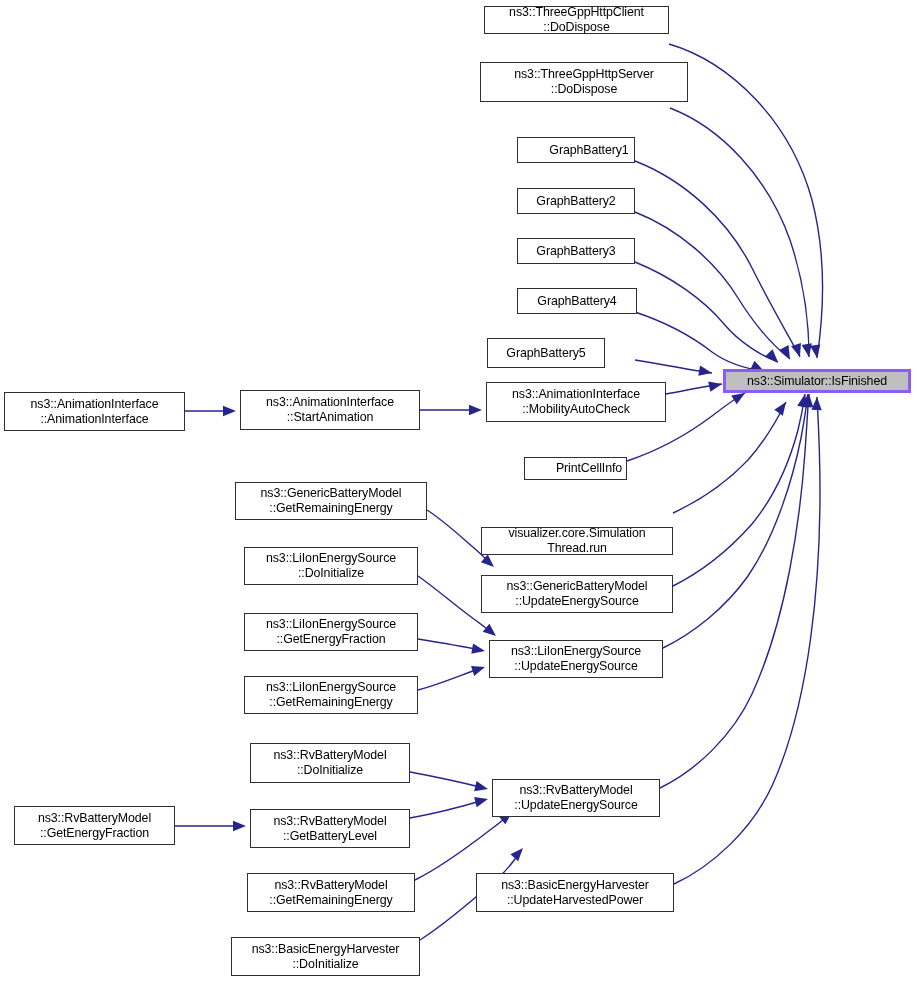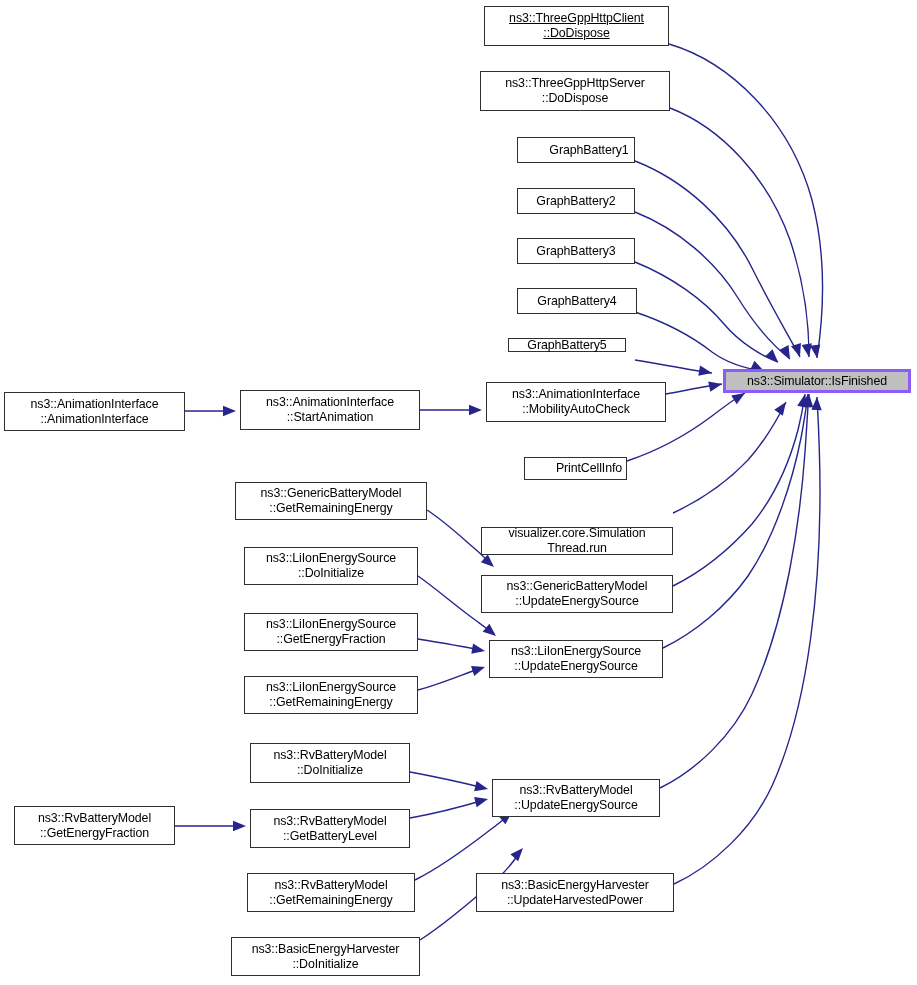--- a/index.html
+++ b/index.html
@@ -106,29 +106,29 @@
       <polygon points="485.00,651.00 473.10,643.62 471.29,653.86" class="edge-head"></polygon>
       <polygon points="485.00,667.00 471.03,666.07 474.24,675.96" class="edge-head"></polygon>
       <polygon points="488.00,789.00 476.50,781.01 474.16,791.14" class="edge-head"></polygon>
       <polygon points="488.00,799.00 474.13,797.10 476.64,807.19" class="edge-head"></polygon>
       <polygon points="512.00,812.00 498.70,816.37 505.38,824.34" class="edge-head"></polygon>
       <polygon points="523.00,848.00 510.44,854.18 518.17,861.14" class="edge-head"></polygon>
       <polygon points="246.00,826.00 233.00,820.80 233.00,831.20" class="edge-head"></polygon>
     </svg>
   <div id="nodes-layer">
       <div class="node-box highlight" style="left: 723px; top: 369px; width: 188px; height: 24px;">ns3::Simulator::IsFinished</div>
-      <div class="node-box" style="left: 484px; top: 6px; width: 185px; height: 40px; text-decoration: underline;">ns3::ThreeGppHttpClient
+      <div class="node-box" style="left: 484px; top: 6px; width: 185px; height: 28px;">ns3::ThreeGppHttpClient
 ::DoDispose</div>
-      <div class="node-box" style="left: 480px; top: 71px; width: 190px; height: 40px;">ns3::ThreeGppHttpServer
+      <div class="node-box" style="left: 480px; top: 62px; width: 208px; height: 40px;">ns3::ThreeGppHttpServer
 ::DoDispose</div>
       <div class="node-box" style="left: 517px; top: 137px; width: 118px; height: 26px; padding-left: 28px;">GraphBattery1</div>
       <div class="node-box" style="left: 517px; top: 188px; width: 118px; height: 26px;">GraphBattery2</div>
       <div class="node-box" style="left: 517px; top: 238px; width: 118px; height: 26px;">GraphBattery3</div>
       <div class="node-box" style="left: 517px; top: 288px; width: 120px; height: 26px;">GraphBattery4</div>
-      <div class="node-box" style="left: 508px; top: 338px; width: 118px; height: 14px;">GraphBattery5</div>
+      <div class="node-box" style="left: 487px; top: 338px; width: 118px; height: 30px;">GraphBattery5</div>
       <div class="node-box" style="left: 486px; top: 382px; width: 180px; height: 40px;">ns3::AnimationInterface
 ::MobilityAutoCheck</div>
       <div class="node-box" style="left: 524px; top: 457px; width: 103px; height: 23px; padding-left: 29px;">PrintCellInfo</div>
       <div class="node-box" style="left: 481px; top: 527px; width: 192px; height: 28px;">visualizer.core.Simulation
 Thread.run</div>
       <div class="node-box" style="left: 481px; top: 575px; width: 192px; height: 38px;">ns3::GenericBatteryModel
 ::UpdateEnergySource</div>
       <div class="node-box" style="left: 489px; top: 640px; width: 174px; height: 38px;">ns3::LiIonEnergySource
 ::UpdateEnergySource</div>
       <div class="node-box" style="left: 492px; top: 779px; width: 168px; height: 38px;">ns3::RvBatteryModel

